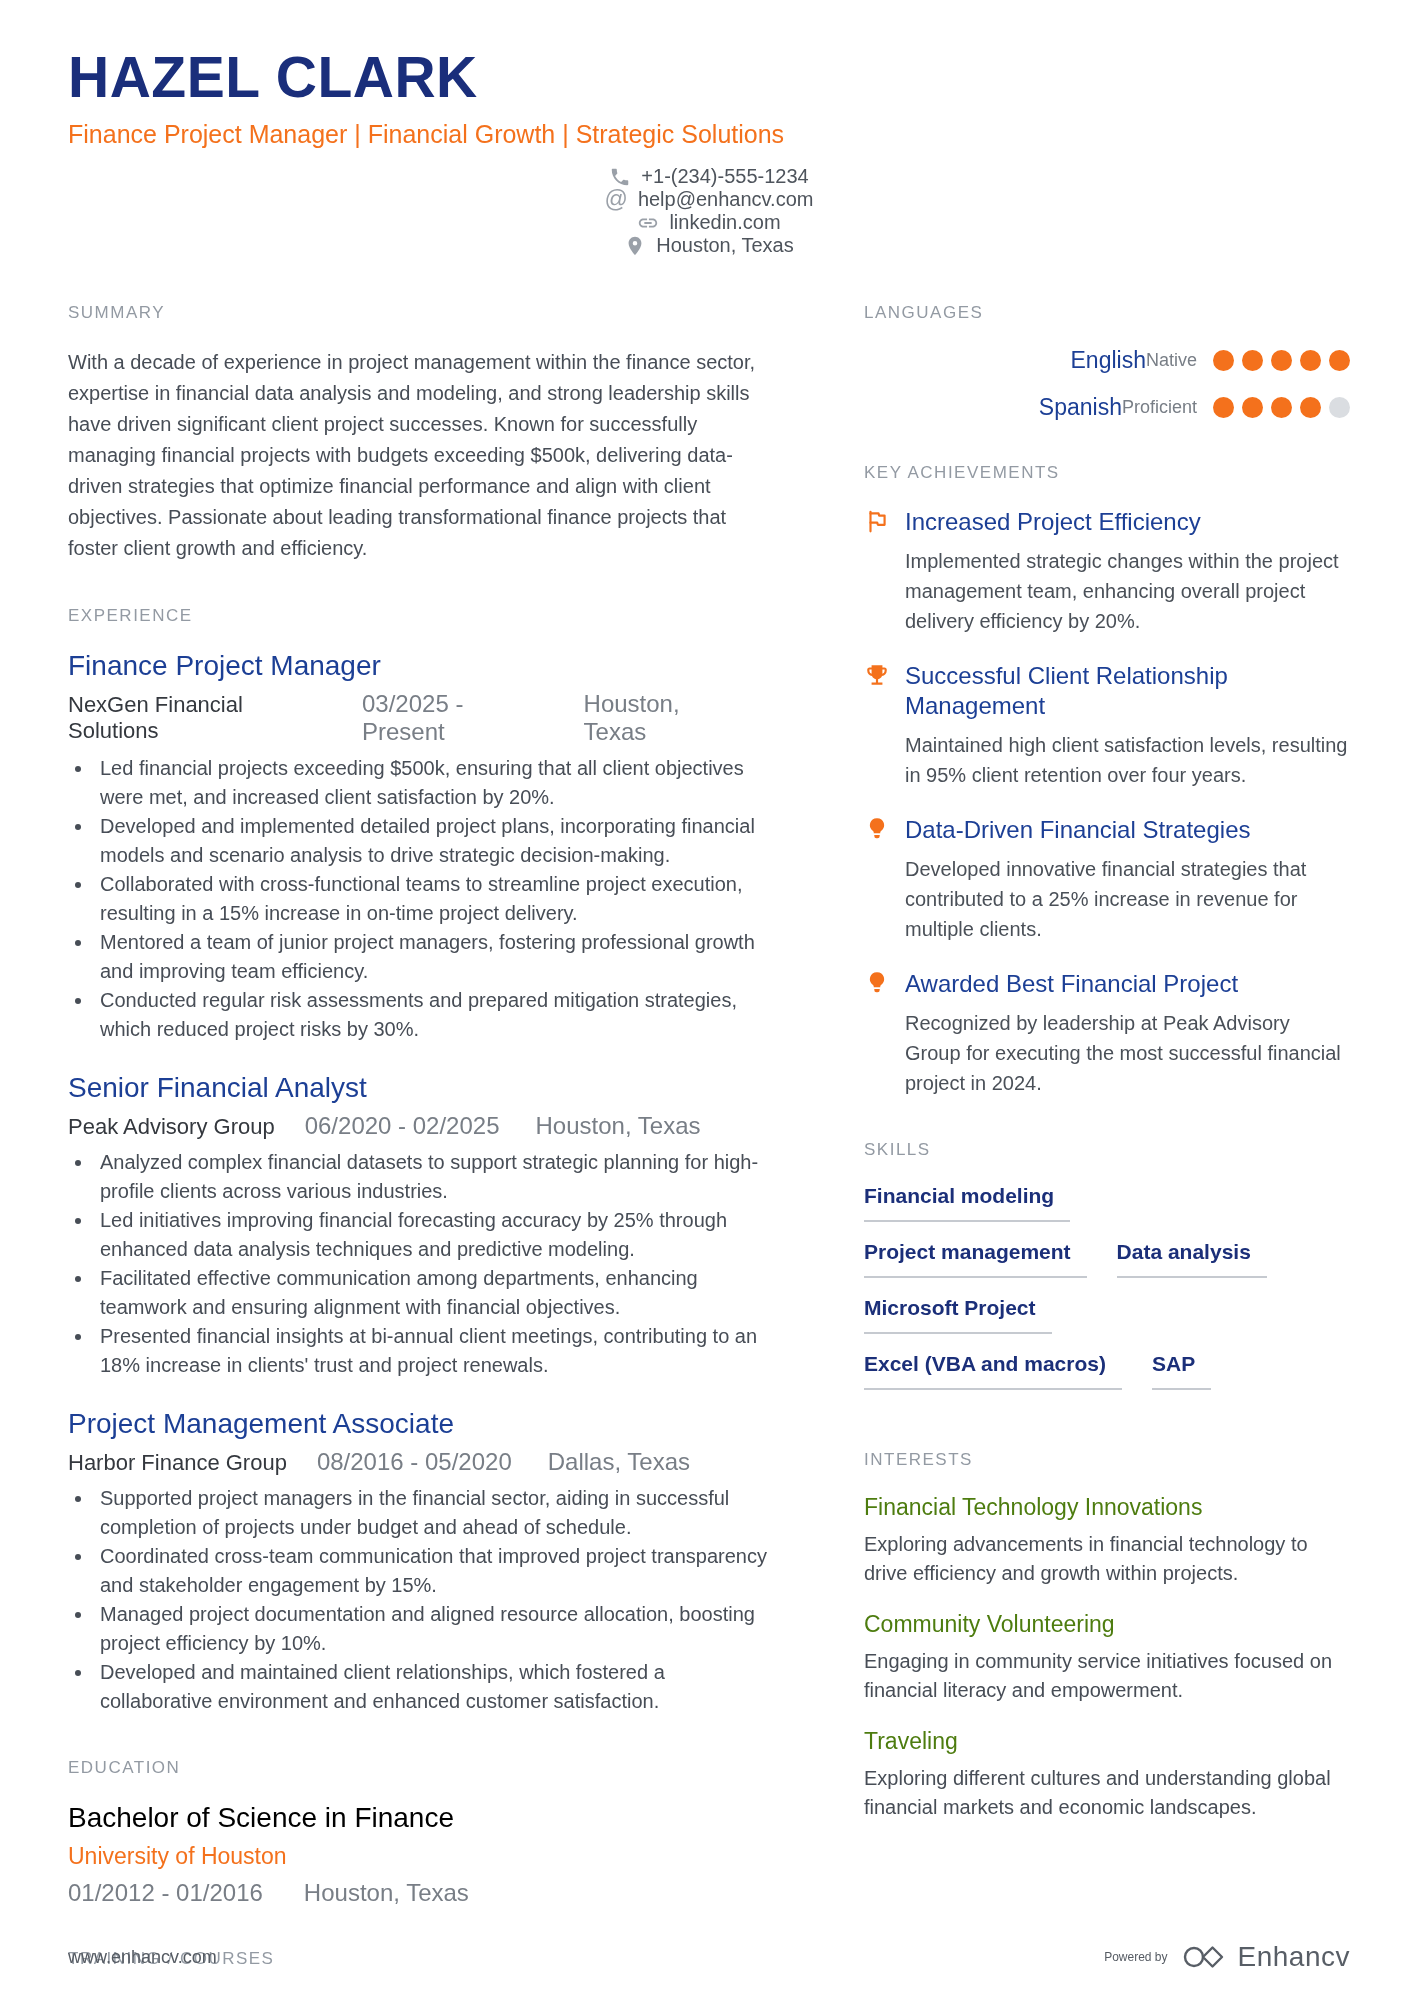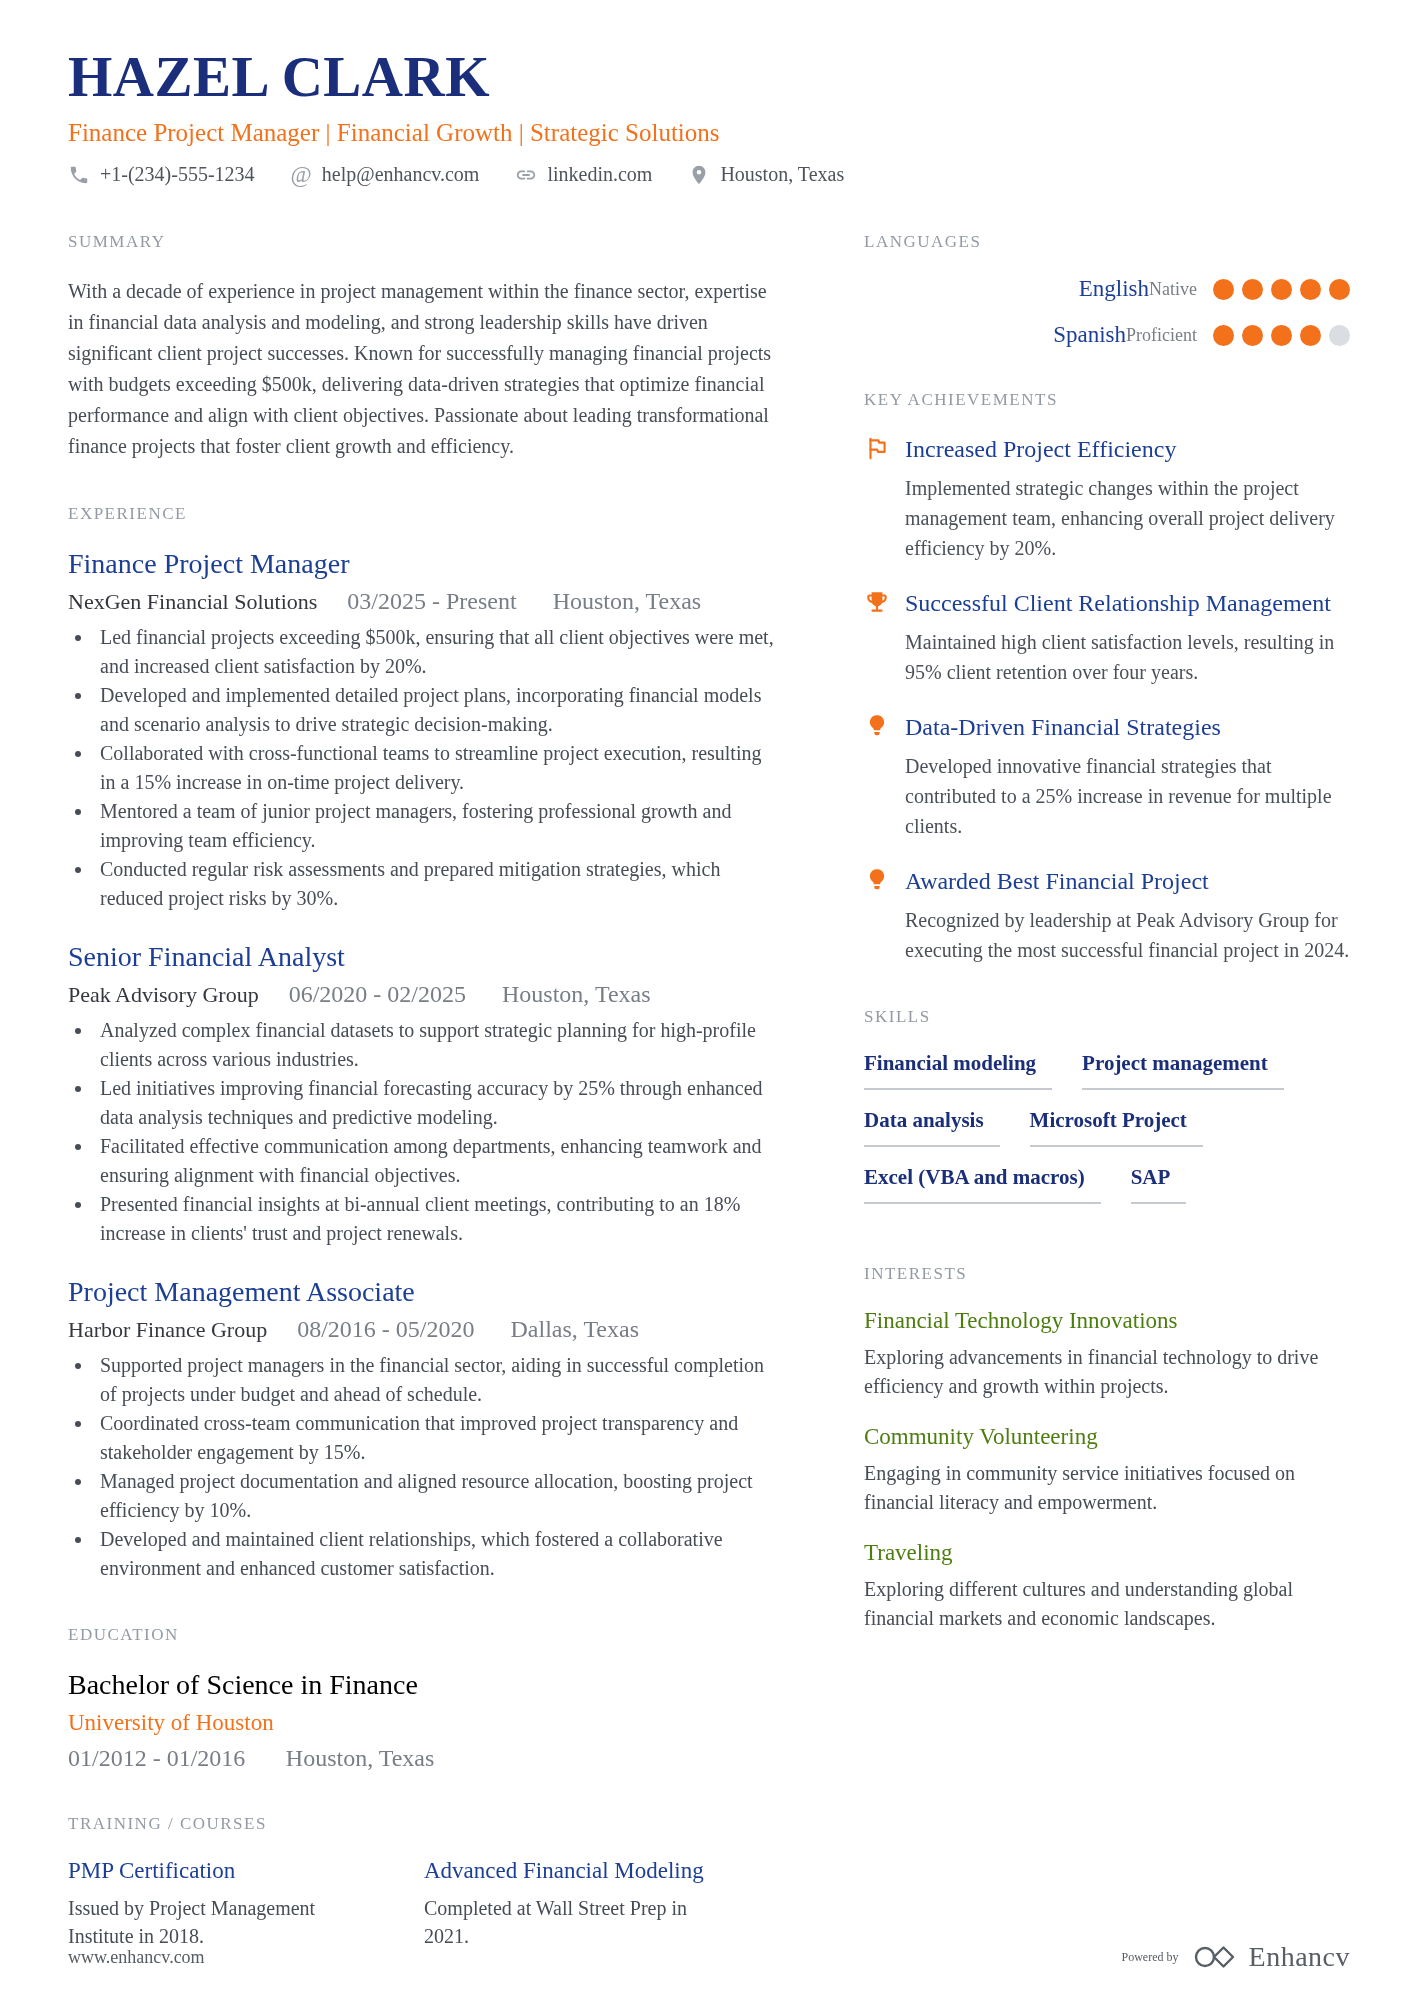--- a/index.html
+++ b/index.html
@@ -1,34 +1,34 @@
 <!DOCTYPE html>
 <html><head>
 <meta charset="utf-8">
 <style>
   html,body { margin:0; padding:0; background:#ffffff; }
   .page {
     position:relative;
     width:1410px; height:1995px;
     background:#ffffff;
-    font-family:Liberation Serif, serif;
+    font-family:Liberation Sans, sans-serif;
     color:#474d56;
     overflow:hidden;
     box-sizing:border-box;
   }
   .inner { padding:44px 60px 0 68px; }
 
   
   .name {
     margin:0 0 10px 0;
     font-size:57px; font-weight:600; letter-spacing:0.5px;
     color:#1a2e7b;
   }
   .role { margin:0 0 16px 0; font-size:25px; font-weight:400; color:#f4711c; }
-  .contact { display:flex; align-items:flex-end; gap:36px; font-size:20px; color:#4e545c; }
+  .contact { display:flex; align-items:center; font-size:20px; color:#4e545c;flex-direction:column; }
   .contact-item { display:flex; align-items:center; gap:10px; }
   .contact-item svg { width:22px; height:22px; fill:#9aa0a8; flex:0 0 auto; }
   .at-glyph { font-size:23px; color:#9aa0a8; line-height:1; }
 
   
   .columns { display:flex; margin-top:46px; }
   .col-left  { width:712px; margin-right:84px; flex:0 0 712px; }
   .col-right { width:486px; flex:0 0 486px; }
 
   .section { margin-bottom:42px; }

